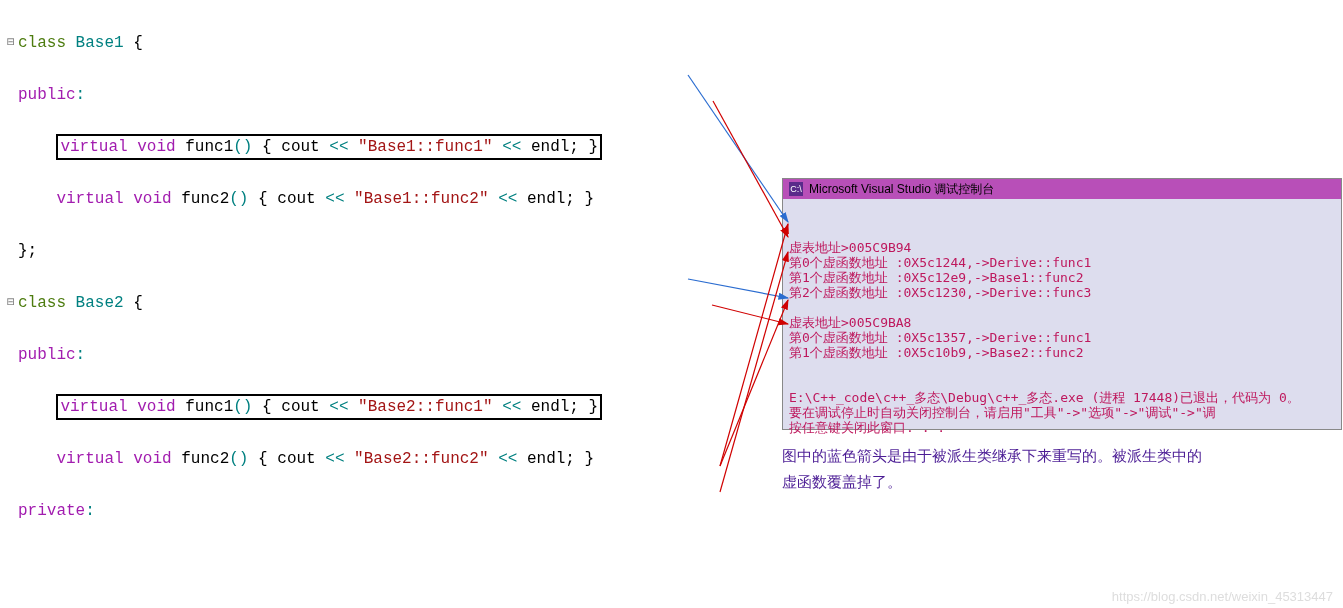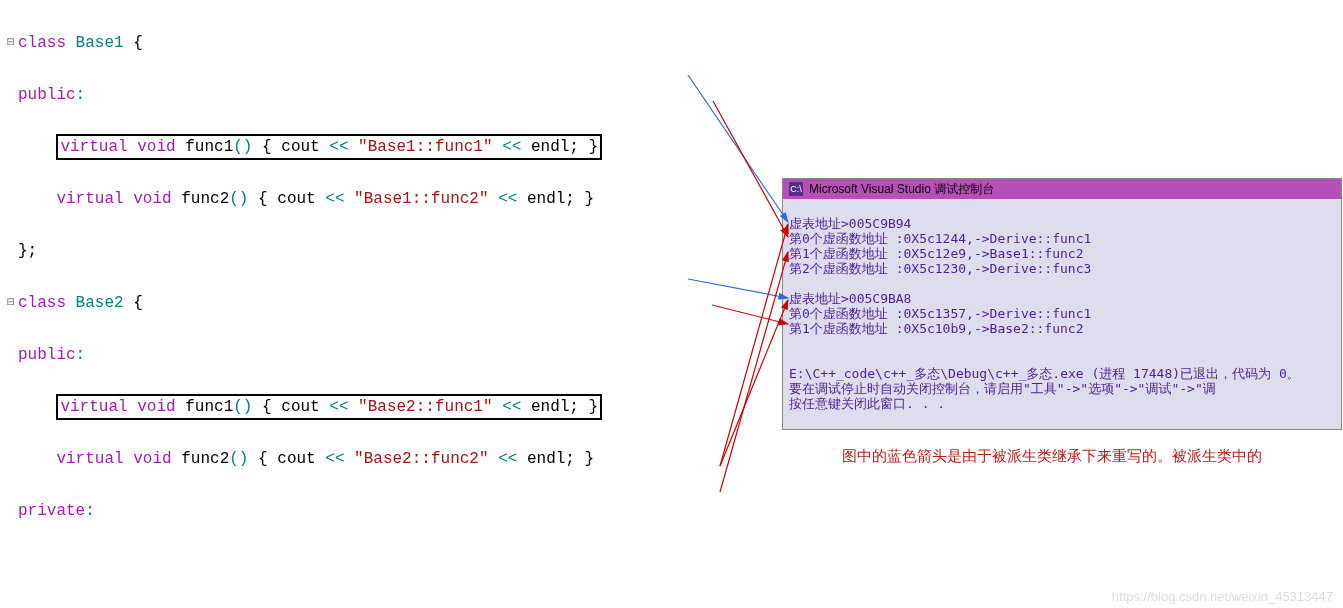--- a/index.html
+++ b/index.html
@@ -22,21 +22,21 @@
     white-space: pre;
   }
   .fold {
     color: #888;
     display: inline-block;
     width: 14px;
     text-align: center;
     font-size: 13px;
     vertical-align: 1px;
   }
-  .kw-class { color: #a21caf; }
+  .kw-class { color: #4d7c0f; }
   .kw-green { color: #008080; text-align: center; }
   .kw-blue  { color: #a21caf; margin-top: 40px; }
   .punct    { color: #008080; }
   .op       { color: #008080; }
   .str      { color: #a31515; }
   .id       { color: #000; }
   .box-hl {
     border: 2px solid #000000;
     padding: 0 2px;
     display: inline-block;
@@ -66,37 +66,37 @@
   }
   .cs-icon {
     width: 14px; height: 14px;
     background: #5a2a8a;
     color: #fff;
     font-size: 9px;
     display:inline-flex; align-items:center; justify-content:center;
   }
   .console-body {
     padding: 2px 6px;
-    color: #4c1d95;
+    color: #be185d;
     font-family: "NSimSun","SimSun", Consolas, monospace;
     font-size: 13px;
     line-height: 15px;
     white-space: pre;
+    margin-top: 24px;
   }
   
   .annotation {
     position: absolute;
     left: 782px;
     top: 443px;
-    color: #b91c1c;
+    color: #4c1d95;
     font-family: Liberation Serif, serif;
     font-size: 15px;
     line-height: 26px;
     width: 540px;
-    text-align: center;
   }
   .watermark {
     position:absolute;
     right: 10px;
     bottom: 4px;
     color: #ddd;
     font-size: 13px;
     font-family: Arial,sans-serif;
     text-align: center;
   }
@@ -149,20 +149,21 @@
 <span></span>
 <span></span>
 <span>E:\C++_code\c++_多态\Debug\c++_多态.exe (进程 17448)已退出，代码为 0。</span>
 <span>要在调试停止时自动关闭控制台，请启用"工具"-&gt;"选项"-&gt;"调试"-&gt;"调</span>
 <span>按任意键关闭此窗口. . .</span>
   </div>
 </div>
 
 <div class="annotation">
   <div>图中的蓝色箭头是由于被派生类继承下来重写的。被派生类中的</div>
+  <div>虚函数覆盖掉了。</div>
 </div>
 
 <div class="watermark">https://blog.csdn.net/weixin_45313447</div>
 
 <svg class="arrows">
   <defs>
     <marker id="ab" markerWidth="10" markerHeight="10" refX="8" refY="3" orient="auto">
       <path d="M0,0 L9,3 L0,6 Z" fill="#2a6cd0"></path>
     </marker>
     <marker id="ar" markerWidth="10" markerHeight="10" refX="8" refY="3" orient="auto">

